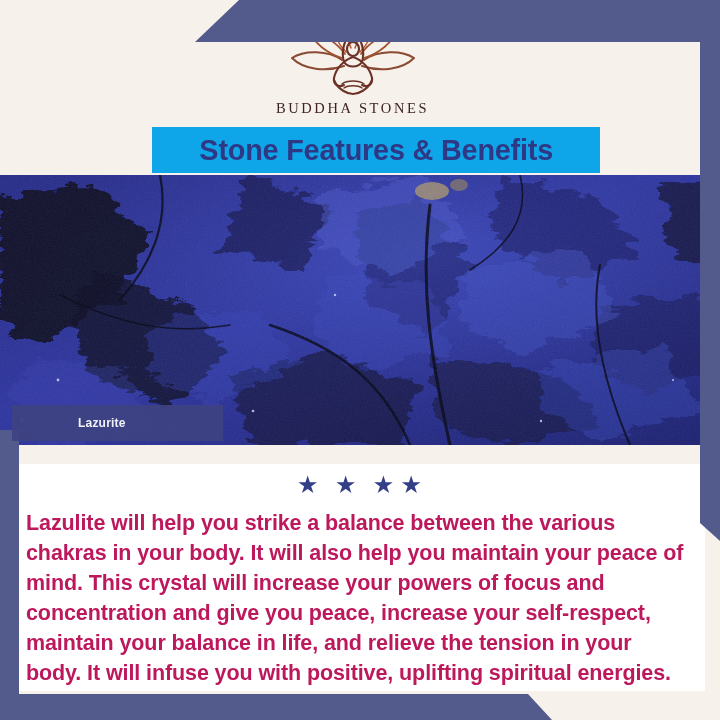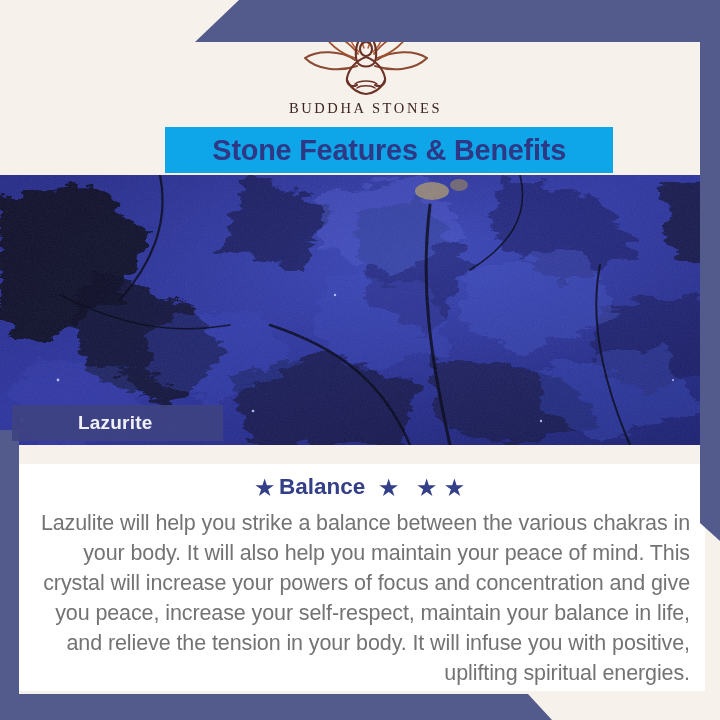--- a/index.html
+++ b/index.html
@@ -26,21 +26,21 @@
     background:#535b8d;
   }
   .frame-bottom{
     position:absolute;left:0;bottom:0;width:552px;height:26px;
     background:#535b8d;
     clip-path:polygon(0 0, 528px 0, 100% 100%, 0 100%);
   }
 
   
   .header{
-    position:absolute;top:0;left:13px;width:705px;height:175px;
+    position:absolute;top:0;left:0;width:705px;height:175px;
     background:#f7f1ec;
     text-align:center;
   }
   .logo-wrap{
     position:absolute;top:22px;left:0;width:705px;
     display:flex;flex-direction:column;align-items:center;
   }
   .logo-mark{width:150px;height:76px;display:block;}
   .logo-word{
     margin-top:2px;
@@ -68,21 +68,21 @@
   }
   .photo svg{position:absolute;left:0;top:0;width:720px;height:270px;display:block;}
 
   .stone-label{
     position:absolute;left:12px;top:405px;width:211px;height:36px;
     background:#3e4382;opacity:0.93;
     display:flex;align-items:center;
     z-index:6;
   }
   .stone-label span{
-    color:#ffffff;font-size:19px;font-weight:bold;
+    color:#ffffff;font-size:12px;font-weight:bold;
     letter-spacing:0.2px;margin-left:66px;
   }
 
   
   .cream-strip{
     position:absolute;left:19px;top:445px;width:686px;height:19px;
     background:#f7f1ec;
   }
   .body-card{
     position:absolute;left:19px;top:464px;width:686px;height:227px;
@@ -100,23 +100,23 @@
   .benefits .blabel{
     font-family:"Liberation Sans Narrow","Liberation Sans", sans-serif;
     font-weight:bold;
   }
   .benefits .gap{width:14px;}
   .benefits .gap-tight{width:4px;}
 
   .paragraph{
     position:absolute;left:26px;top:508px;width:664px;
     font-family:"Liberation Sans Narrow","Liberation Sans", sans-serif;
-    font-weight:normal;
-    font-size:21.5px;line-height:30px;color:#737373;
-    text-align:right;
+    font-weight:bold;
+    font-size:21.5px;line-height:30px;color:#be185d;
+    text-align:left;
     letter-spacing:-0.1px;
   }
 </style>
 </head>
 <body>
 
 <div id="stage">
 
   <div class="header">
     <div class="logo-wrap">
@@ -232,21 +232,20 @@
   <div class="stone-label">
     <span>Lazurite</span>
   </div>
 
   <div class="cream-strip"></div>
   <div class="body-card"></div>
 
   <div class="benefits">
     <span class="bitem">
       <span class="star">★</span>
-      <span class="blabel">Balance</span>
     </span>
     <span class="gap"></span>
     <span class="bitem">
       <span class="star">★</span>
     </span>
     <span class="gap"></span>
     <span class="bitem">
       <span class="star">★</span>
     </span>
     <span class="gap-tight"></span>

